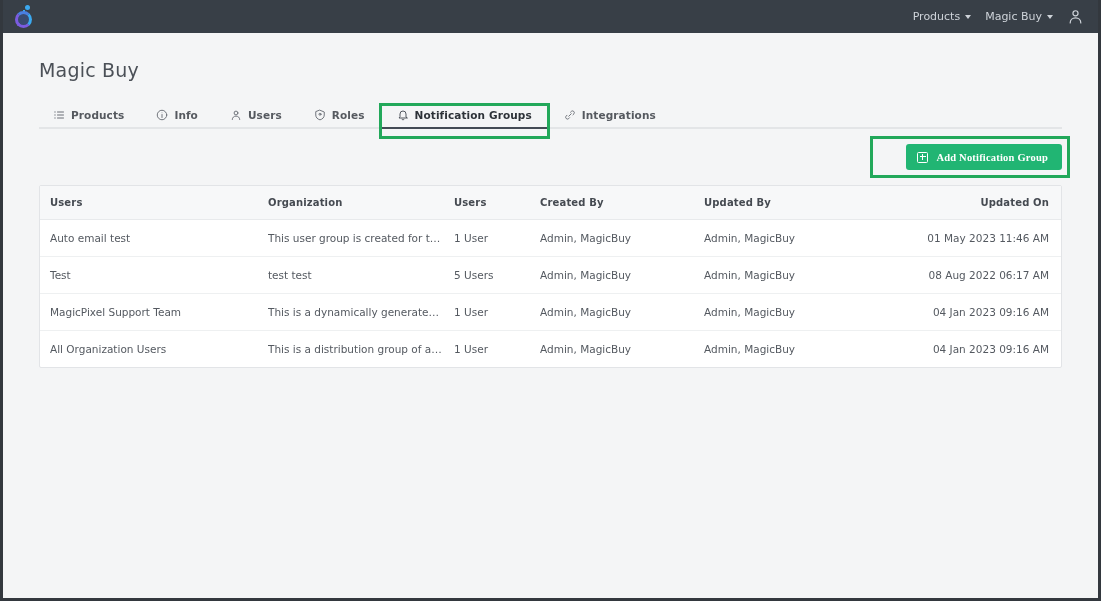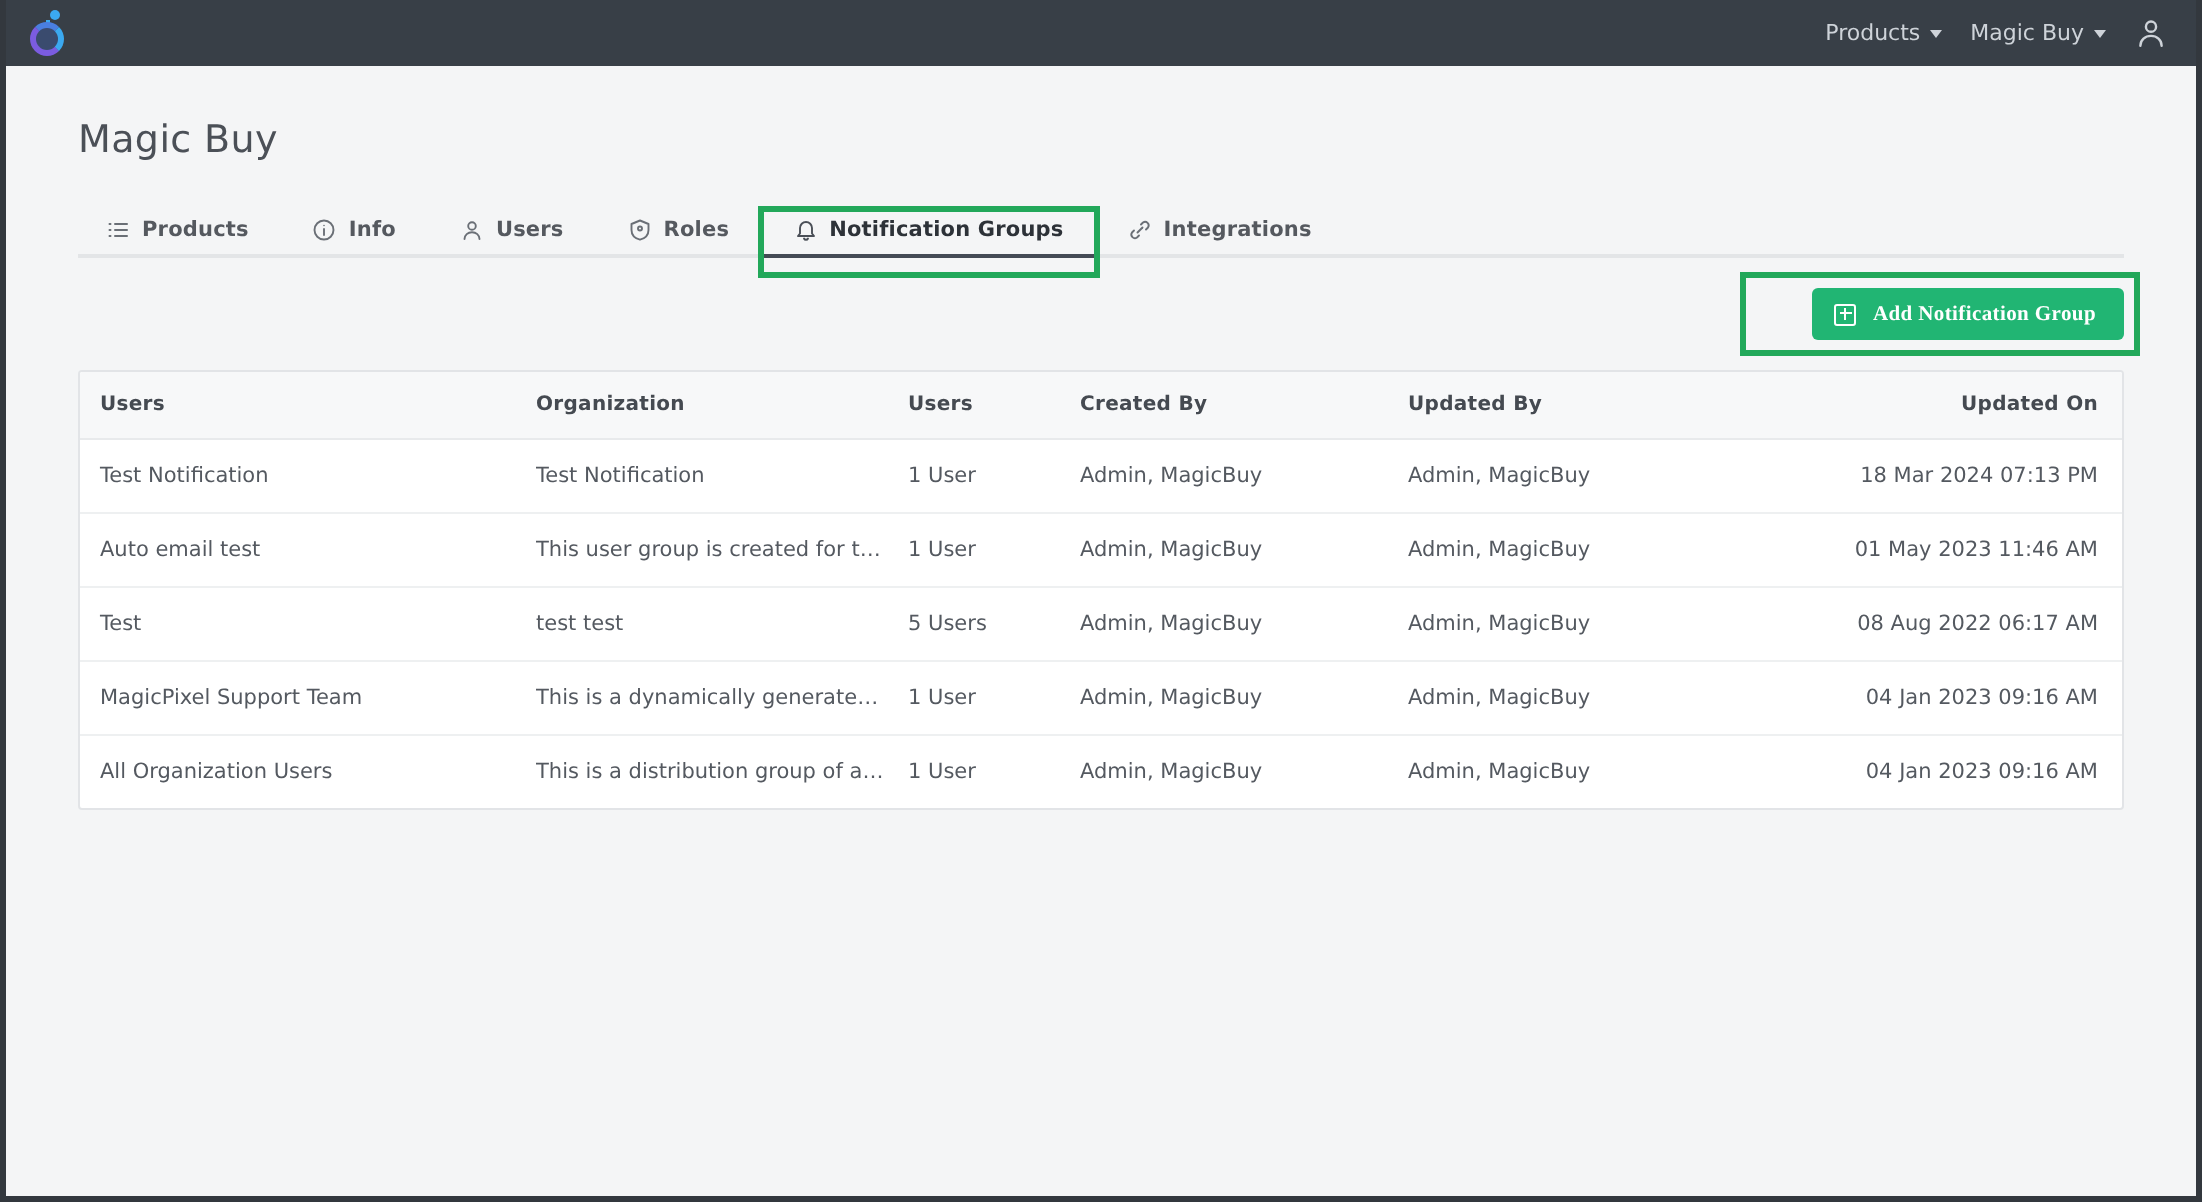--- a/index.html
+++ b/index.html
@@ -381,28 +381,20 @@
               <th>Users</th>
               <th>Organization</th>
               <th>Users</th>
               <th>Created By</th>
               <th>Updated By</th>
               <th class="col-uon">Updated On</th>
             </tr>
           </thead>
           <tbody>
 
-            <tr>
-              <td>Test Notification</td>
-              <td>Test Notification</td>
-              <td>1 User</td>
-              <td>Admin, MagicBuy</td>
-              <td>Admin, MagicBuy</td>
-              <td class="col-uon">18 Mar 2024 07:13 PM</td>
-            </tr>
 
 
             <tr>
               <td>Auto email test</td>
               <td>This user group is created for testing</td>
               <td>1 User</td>
               <td>Admin, MagicBuy</td>
               <td>Admin, MagicBuy</td>
               <td class="col-uon">01 May 2023 11:46 AM</td>
             </tr>

